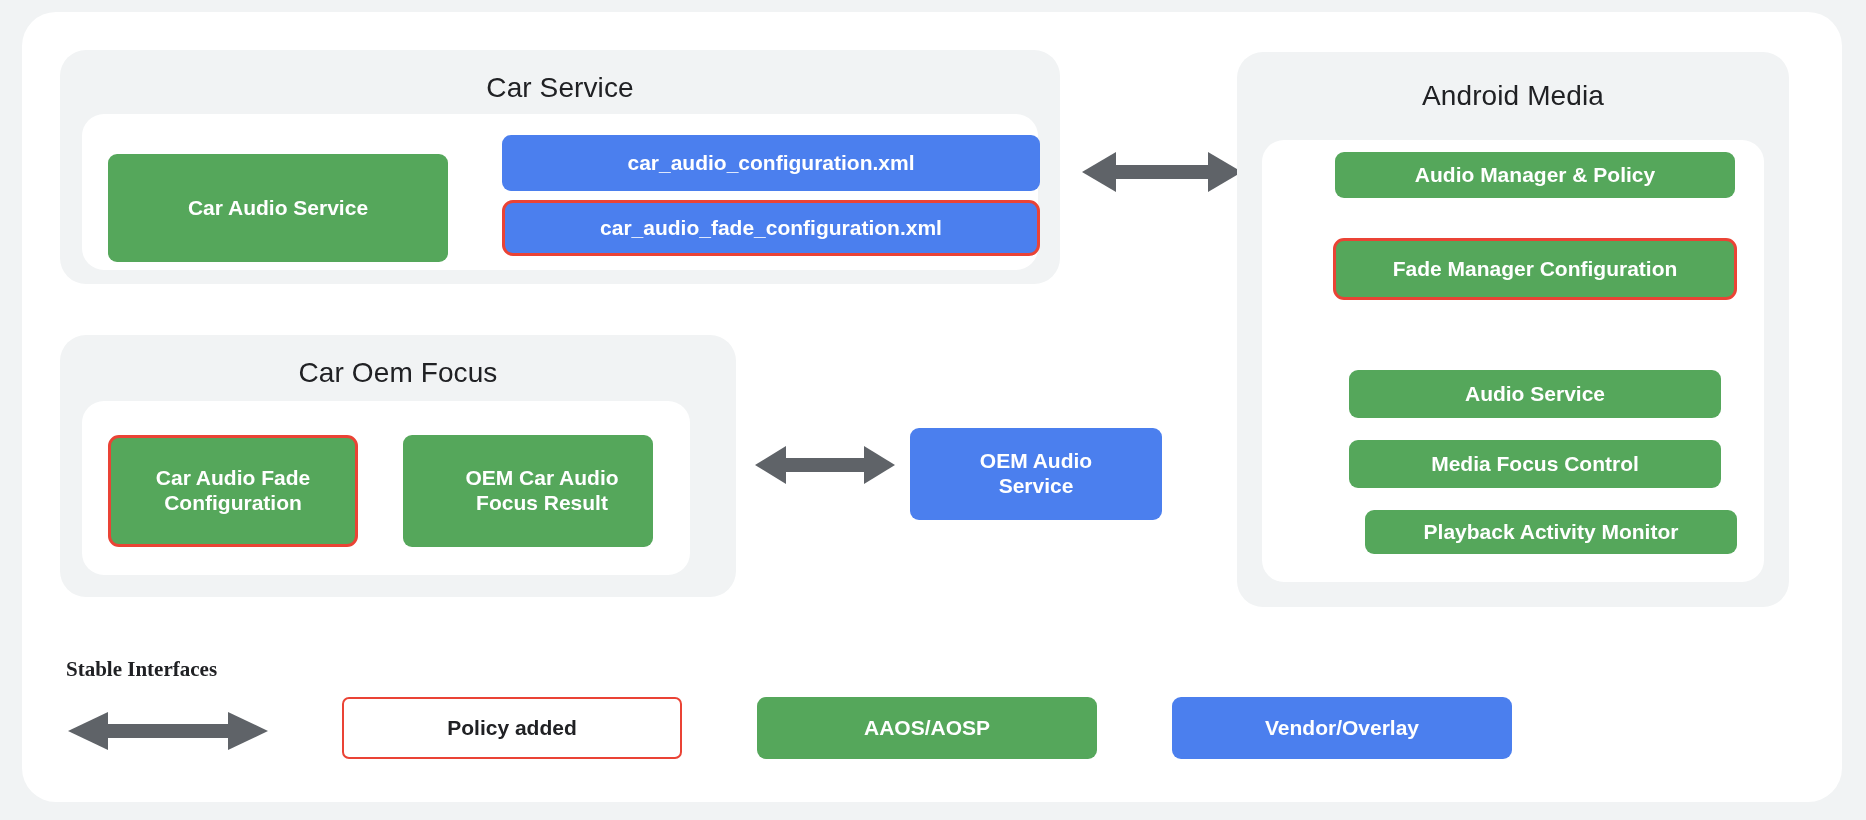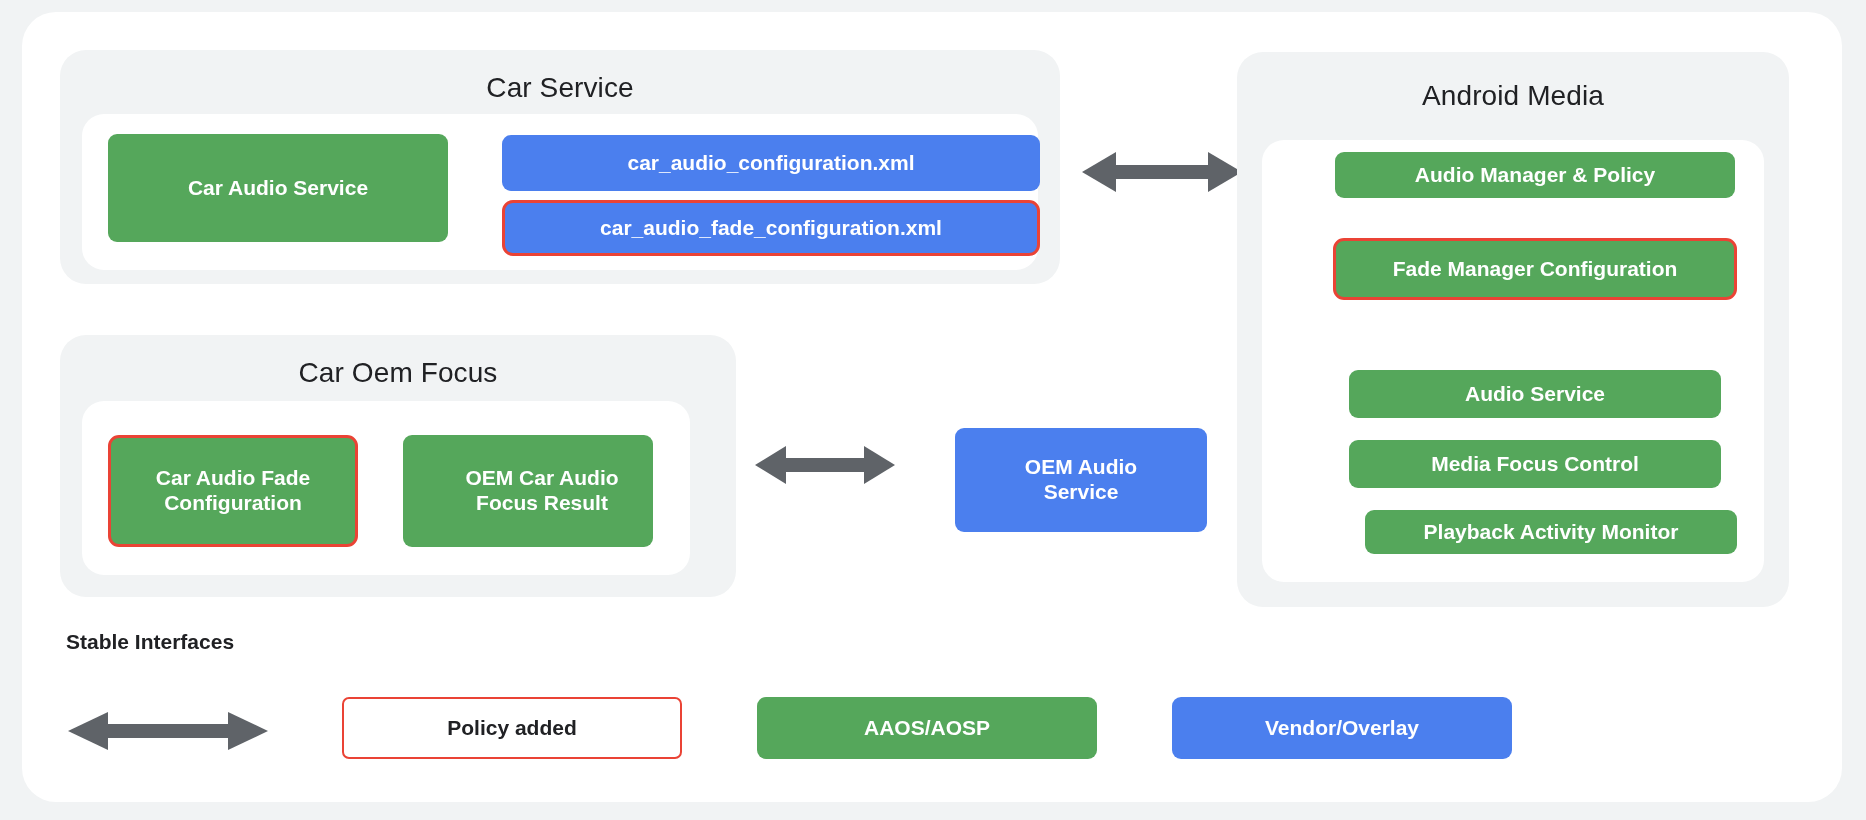--- a/index.html
+++ b/index.html
@@ -99,21 +99,21 @@
 </head>
 <body>
 
 <div id="root">
   <div class="card">
 
     <div class="group" style="left:38px; top:38px; width:1000px; height:234px;">
       <div class="group-title" style="top:22px;">Car Service</div>
       <div class="inner" style="left:22px; top:64px; width:956px; height:156px;"></div>
 
-      <div class="node green" style="left:48px; top:84px; width:340px; height:108px;">Car Audio Service</div>
+      <div class="node green" style="left:48px; top:104px; width:340px; height:108px;">Car Audio Service</div>
 
       <div class="node blue" style="left:442px; top:85px; width:538px; height:56px;">car_audio_configuration.xml</div>
 
       <div class="node blue hl" style="left:442px; top:150px; width:538px; height:56px;">car_audio_fade_configuration.xml</div>
     </div>
 
     <div class="arrow" style="left:1060px; top:132px; width:160px; height:56px;">
       <svg width="160" height="56" viewBox="0 0 160 56" xmlns="http://www.w3.org/2000/svg">
         <g fill="#5f6368">
           <rect x="28" y="21" width="104" height="14"></rect>
@@ -153,24 +153,24 @@
     <div class="arrow" style="left:733px; top:427px; width:140px; height:52px;">
       <svg width="140" height="52" viewBox="0 0 140 52" xmlns="http://www.w3.org/2000/svg">
         <g fill="#5f6368">
           <rect x="25" y="19" width="90" height="14"></rect>
           <polygon points="0,26 31,7 31,45"></polygon>
           <polygon points="140,26 109,7 109,45"></polygon>
         </g>
       </svg>
     </div>
 
-    <div class="node blue" style="left:888px; top:416px; width:252px; height:104px;margin-left:45px;">OEM Audio
+    <div class="node blue" style="left:888px; top:416px; width:252px; height:92px;">OEM Audio
 Service</div>
 
-    <div class="legend-label" style="left:44px; top:618px;">Stable Interfaces</div>
+    <div class="legend-label" style="left:44px; top:645px;font-family:Liberation Serif, serif;">Stable Interfaces</div>
 
     <div class="arrow" style="left:46px; top:695px; width:200px; height:48px;">
       <svg width="200" height="48" viewBox="0 0 200 48" xmlns="http://www.w3.org/2000/svg">
         <g fill="#5f6368">
           <rect x="34" y="17" width="132" height="14"></rect>
           <polygon points="0,24 40,5 40,43"></polygon>
           <polygon points="200,24 160,5 160,43"></polygon>
         </g>
       </svg>
     </div>

